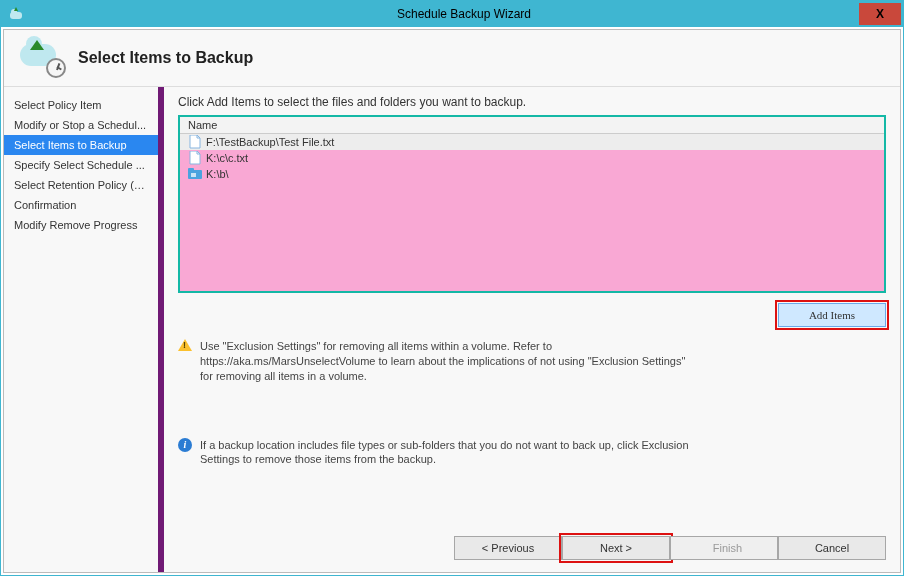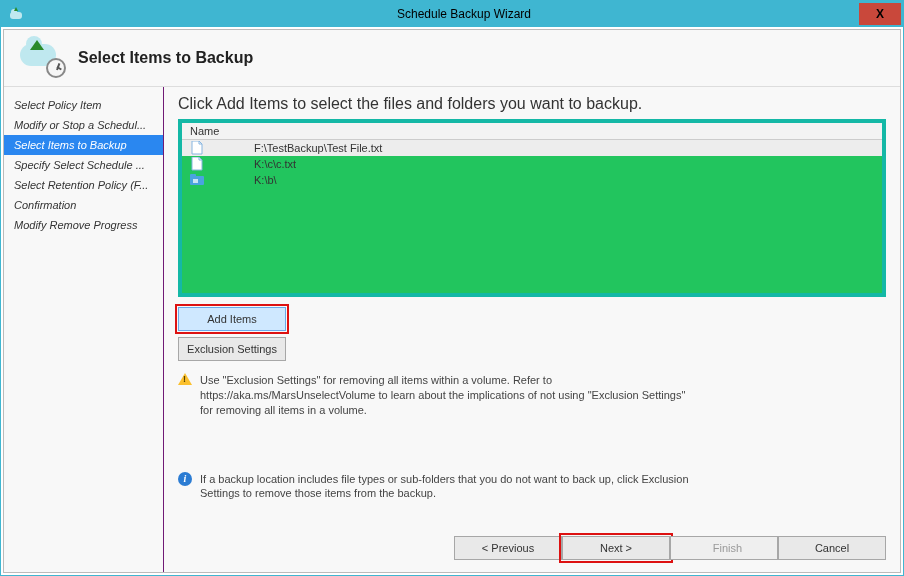--- a/index.html
+++ b/index.html
@@ -13,31 +13,31 @@
   .header { display: flex; align-items: center; padding: 10px 16px; border-bottom: 1px solid #ddd; }
   .header-icon { width: 42px; height: 36px; margin-right: 16px; position: relative; }
   .cloud { position:absolute; left:0; top:4px; width:36px; height:22px; background:#bfe8ef; border-radius:12px; }
   .cloud::before { content:""; position:absolute; left:6px; top:-8px; width:16px; height:16px; background:#bfe8ef; border-radius:50%; }
   .arrow { position:absolute; left:10px; top:0px; width:0; height:0; border-left:7px solid transparent; border-right:7px solid transparent; border-bottom:10px solid #2a8a2a; }
   .clock { position:absolute; right:-4px; bottom:-2px; width:20px; height:20px; border:2px solid #888; border-radius:50%; background:#f6f6f6; }
   .clock::before { content:""; position:absolute; left:8px; top:3px; width:2px; height:7px; background:#555; transform-origin:bottom; transform:rotate(20deg);}
   .clock::after { content:""; position:absolute; left:8px; top:7px; width:2px; height:5px; background:#555; transform-origin:top; transform:rotate(-60deg);}
   .header-title { font-size: 16px; font-weight: bold; color:#222; }
   .content { flex: 1; display: flex; min-height:0; }
-  .sidebar { width: 160px; padding: 8px 0; border-right: 1px solid #701a75; font-style: italic; }
+  .sidebar { width: 160px; padding: 8px 0; border-right: 6px solid #701a75; }
   .side-item { padding: 4px 10px; font-size: 11px; color: #333; cursor: default; white-space: nowrap; overflow:hidden; text-overflow:ellipsis; }
   .side-item.selected { background: #2a87f0; color: #fff; }
   .main { flex: 1; padding: 8px 14px 12px 14px; display: flex; flex-direction: column; position:relative; }
-  .instr { font-size: 16px; color:#333; margin-bottom: 6px; }
-  .listbox { flex: 0 0 auto; height: 178px; border: 4px solid #14b8a6; background: #22c55e; }
+  .instr { font-size: 12px; color:#333; margin-bottom: 6px; }
+  .listbox { flex: 0 0 auto; height: 178px; border: 2px solid #14b8a6; background: #f9a8d4; }
   .list-header { background: #f3f3f3; border-bottom: 1px solid #ccc; padding: 2px 8px; font-size: 11px; }
-  .list-row { display:flex; align-items:center; padding: 1px 8px; font-size: 11px; gap: 46px; }
+  .list-row { display:flex; align-items:center; padding: 1px 8px; font-size: 11px; }
   .list-row.selected { background:#ededed; }
   .file-icon { width:14px; height:14px; margin-right:4px; display:inline-flex; align-items:center; justify-content:center; }
-  .btn-row { display:flex; justify-content:flex-start; margin-top:10px; }
+  .btn-row { display:flex; justify-content:flex-end; margin-top:10px;font-family:Liberation Serif, serif; }
   .btn { min-width: 108px; height: 24px; border: 1px solid #a7a7a7; background: #e9e9e9; font-size: 11px; display:flex; align-items:center; justify-content:center; cursor:pointer; }
   .btn.disabled { color:#9a9a9a; background:#efefef;padding-left:7px; }
   .btn.blue { background:#cfe8ff; border-color:#6aa9e9; }
   .hl-red { outline: 2px solid #d11; outline-offset: 1px; }
   .note-row { display:flex; gap:8px; margin-top:12px; max-width:520px; }
   .note-row .icon-cell { width:18px; display:flex; justify-content:center; }
   .note-text { font-size: 11px; color:#444; line-height:1.35; }
   .footer-btns { display:flex; justify-content:flex-end; padding-top:16px; margin-top:auto; }
   .warn-tri { width:0;height:0;border-left:7px solid transparent;border-right:7px solid transparent;border-bottom:12px solid #fbc02d; position:relative; }
   .warn-tri::after { content:"!"; position:absolute; left:-2px; top:1px; font-size:9px; font-weight:bold; color:#5a4300; }
@@ -114,23 +114,20 @@
                   <rect x="3" y="5" width="5" height="4" fill="#fff" opacity="0.7"></rect>
                 </svg>
             </span>
             <span>K:\b\</span>
           </div>
         </div>
 
         <div class="btn-row">
           <div class="btn blue hl-red">Add Items</div>
         </div>
-        <div class="btn-row" style="margin-top:6px;">
-          <div class="btn">Exclusion Settings</div>
-        </div>
 
         <div class="note-row">
           <div class="icon-cell">
               <div class="warn-tri"></div>
             </div>
           <div class="note-text">Use "Exclusion Settings" for removing all items within a volume. Refer to https://aka.ms/MarsUnselectVolume to learn about the implications of not using "Exclusion Settings" for removing all items in a volume.</div>
         </div>
 
         <div class="note-row" style="margin-top:54px;">
           <div class="icon-cell">

